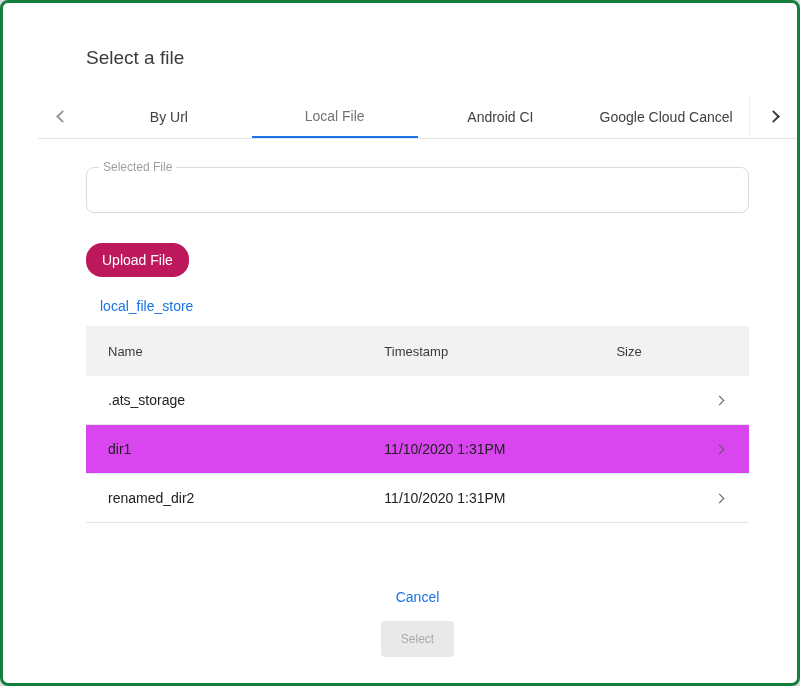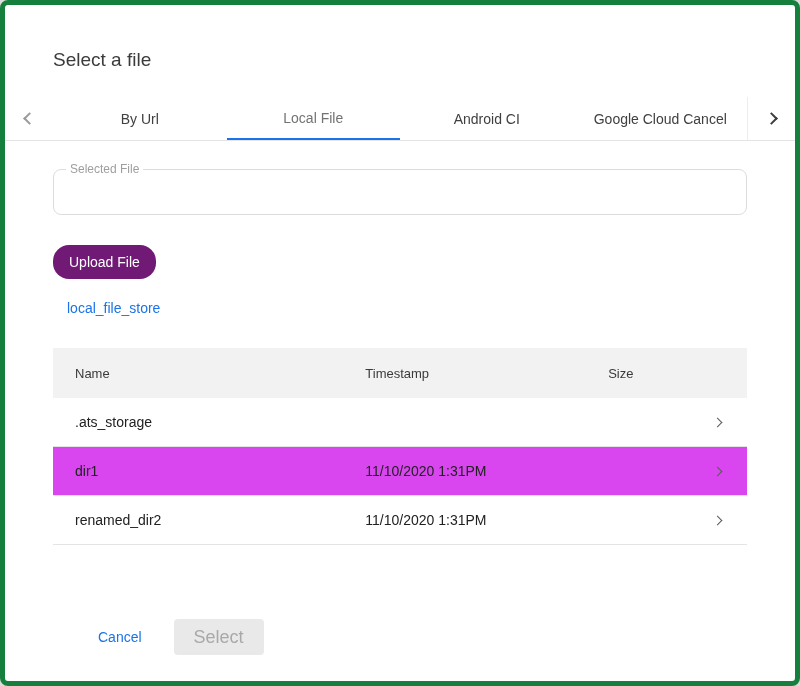--- a/index.html
+++ b/index.html
@@ -6,23 +6,24 @@
   html, body { width: 800px; height: 686px; }
   body {
     background: #dcdcdc;
     font-family: "Liberation Sans", sans-serif;
     position: relative;
   }
   .dialog {
     position: absolute; inset: 0;
     background: #ffffff;
     border-radius: 8px;
-    border: 5px solid #15803d;
+    border: 3px solid #15803d;
     display: flex; flex-direction: column;
     overflow: hidden;
+    padding-left: 35px;
   }
   .title {
     font-size: 19px; color: #3b3b3b; font-weight: 400;
     padding: 44px 48px 26px;
   }
   
   .tabbar {
     display: flex; align-items: stretch;
     height: 44px; border-bottom: 1px solid #e4e4e4;
     flex: none;
@@ -64,28 +65,28 @@
     background: #fff; padding: 0 4px;
     font-size: 12px; color: #9e9e9e;
   }
   .field-input {
     width: 100%; height: 100%;
     border: none; outline: none; background: transparent;
     padding: 0 14px; font-size: 14px; color: #212121;
   }
   .btn-upload {
     width: fit-content; height: 34px; padding: 0 16px;
-    background: #701a75; color: #ffffff;
+    background: #be185d; color: #ffffff;
     border: none; border-radius: 16px;
     font-size: 14px; font-family: inherit; cursor: pointer;
     flex: none;
   }
   .store-link {
     width: fit-content;
-    margin: 21px 0 32px 14px;
+    margin: 21px 0 12px 14px;
     color: #1a73e8; font-size: 14px; cursor: pointer;
   }
   
   .table { flex: none; }
   .thead {
     display: flex; align-items: center;
     height: 50px; background: #f2f2f2;
     font-size: 13px; color: #3a3a3a;
   }
   .trow {
@@ -95,32 +96,32 @@
   }
   .trow.selected { background: #d946ef; border-bottom-color: #dce7f8; }
   .col-name { width: 45%; padding-left: 22px; }
   .col-time { width: 35%; }
   .col-size { width: 11%; }
   .col-chev { flex: 1; display: flex; justify-content: flex-end; padding-right: 26px; }
   
   .footer {
     margin-top: auto;
     padding: 0 45px 26px;
-    display: flex; align-items: center; gap: 32px;
+    display: flex; align-items: center; gap: 8px; flex-direction: column;
   }
   .btn-cancel {
     background: none; border: none;
     color: #1a73e8; font-size: 14px; font-family: inherit;
     cursor: pointer; padding: 8px 0;
   }
   .btn-select {
     background: #e9e9e9; color: #a9a9a9;
     border: none; border-radius: 4px;
     height: 36px; padding: 0 20px;
-    font-size: 18px; font-family: inherit;
+    font-size: 12px; font-family: inherit;
   }
 </style>
 </head>
 <body>
 
 <div class="dialog">
 
   <div class="title">Select a file</div>
 
   <div class="tabbar">

